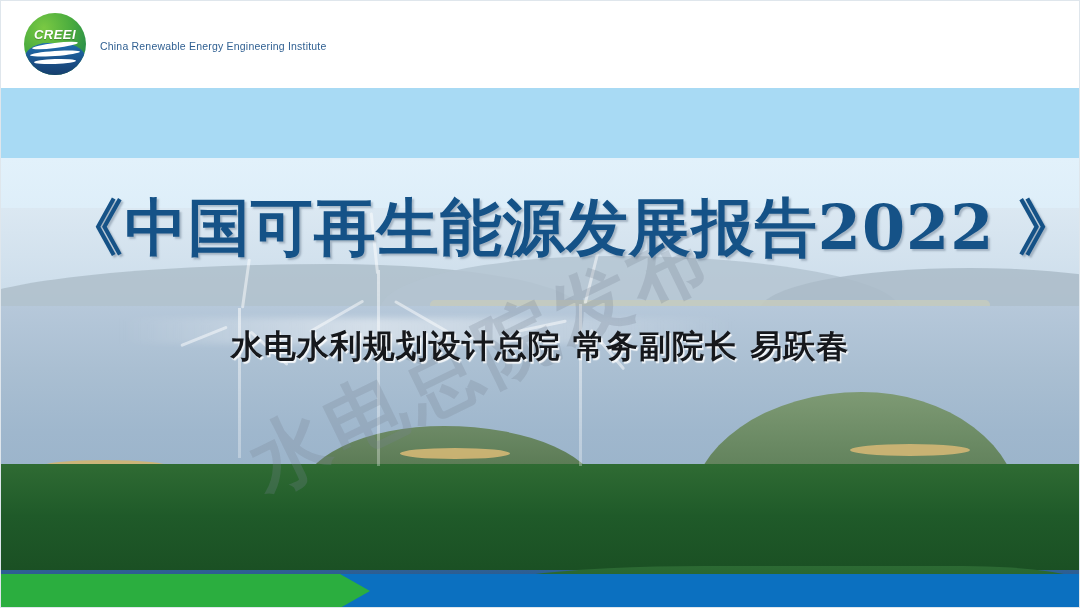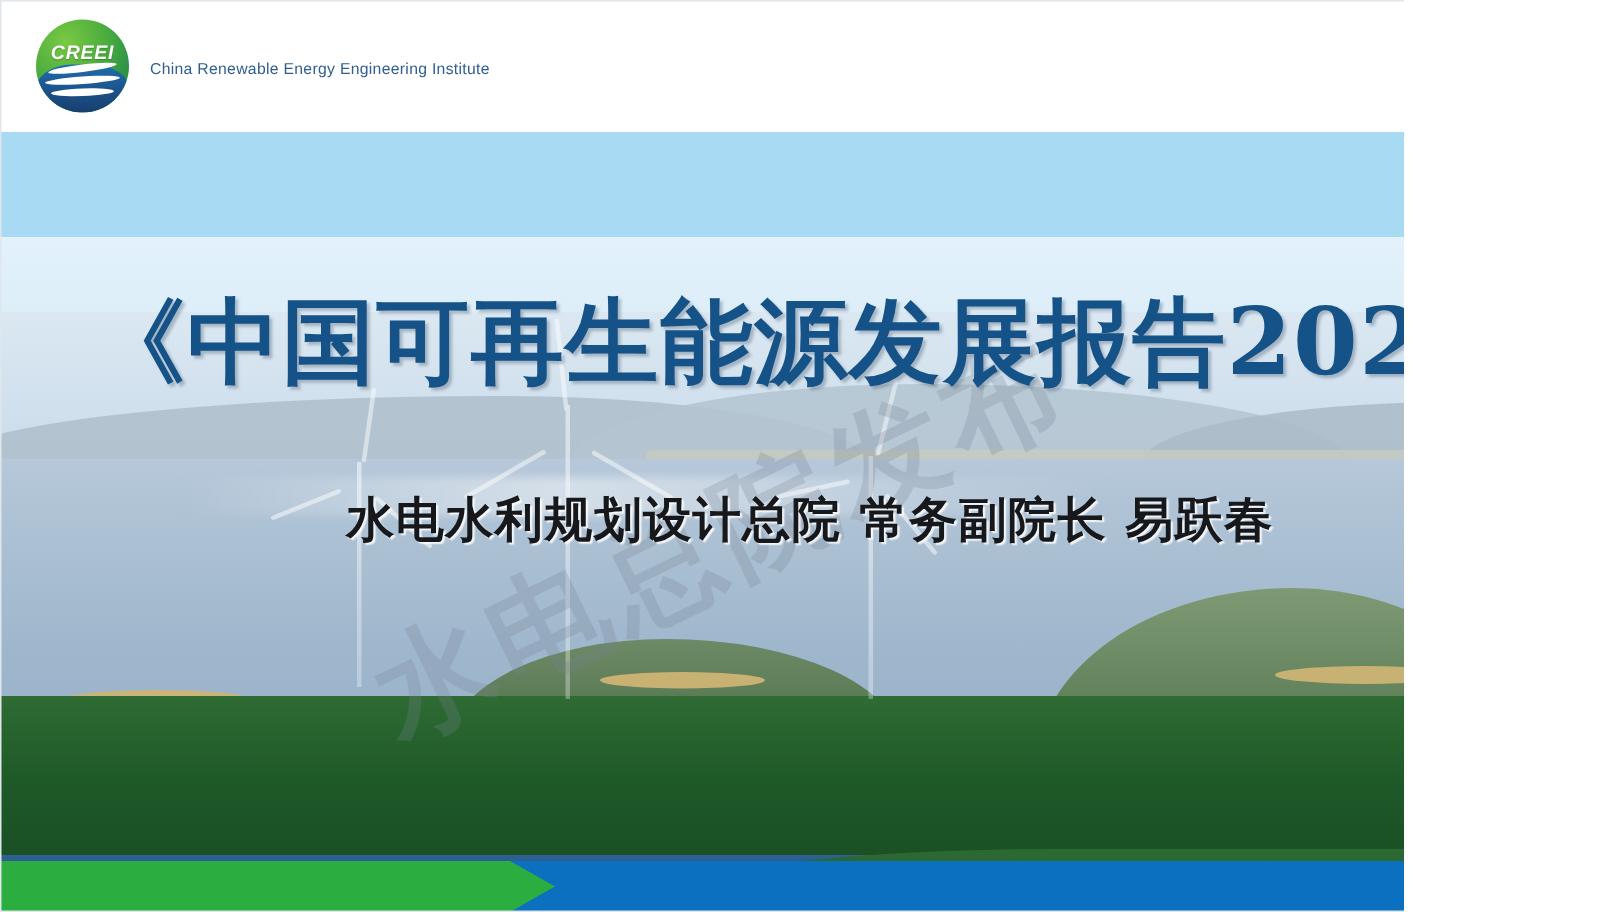--- a/index.html
+++ b/index.html
@@ -10,21 +10,21 @@
   }
   body {
     width: 1080px;
     height: 608px;
     overflow: hidden;
     font-family: "Liberation Sans", "DejaVu Sans", sans-serif;
   }
 
   #slide {
     position: relative;
-    width: 936px;
+    width: 1080px;
     height: 608px;
     background: #ffffff;
     overflow: hidden;
   }
 
   
   .header {
     position: absolute;
     left: 0; top: 0;
     width: 1080px;

